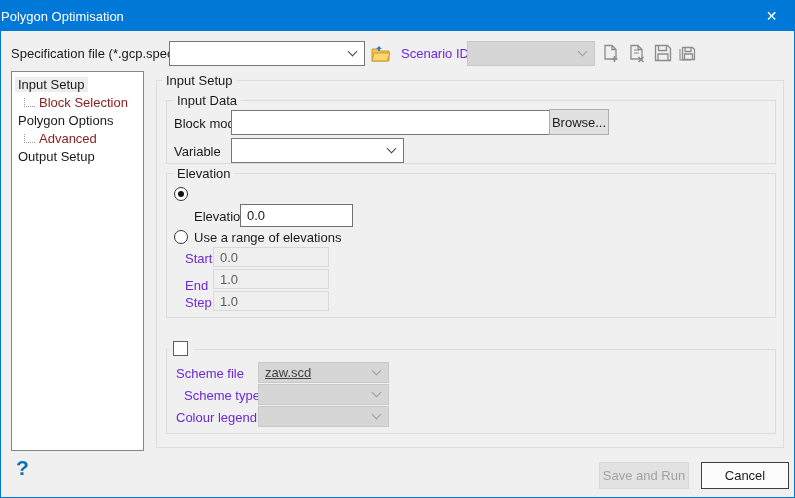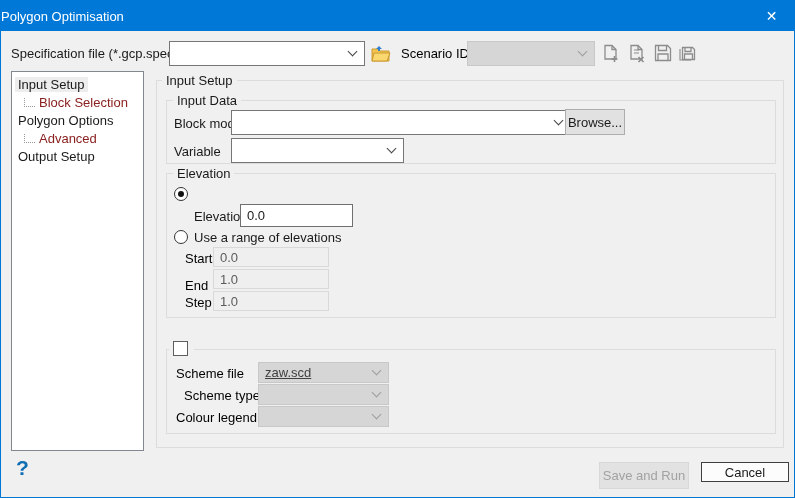--- a/index.html
+++ b/index.html
@@ -13,21 +13,21 @@
     position: absolute; left: 0; top: 0; width: 100%; height: 30px;
     background: #0078d7; color: #fff; display: flex; align-items: center;
   }
   .titlebar .title { font-size: 13px; }
   .close-btn {
     position: absolute; right: 0; top: 0; width: 45px; height: 30px;
     display: flex; align-items: center; justify-content: center;
     color: #fff; font-size: 14px; cursor: default;
   }
   .lbl { position: absolute; white-space: nowrap; }
-  .lbl.dis { color: #000000; }
+  .lbl.dis { color: #6d28d9; }
   .combo {
     position: absolute; background: #fff; border: 1px solid #767676;
     display: flex; align-items: center; padding: 0 22px 0 6px;
   }
   .combo .chev {
     position: absolute; right: 8px; top: 50%;
     width: 7px; height: 7px; margin-top: -6px;
     border-right: 1.4px solid #444; border-bottom: 1.4px solid #444;
     transform: rotate(45deg);
   }
@@ -149,21 +149,21 @@
   <div class="groupbox" style="left:155px; top:79px; width:628px; height:368px;"></div>
   <span class="grouplabel" style="left:161px; top:72px;">Input Setup</span>
 
   <div class="groupbox" style="left:165px; top:99px; width:610px; height:64px;"></div>
   <span class="grouplabel" style="left:172px; top:92px;">Input Data</span>
   <span class="lbl" style="left:173px; top:115px;">Block model</span>
   <div class="combo" style="left:230px; top:109px; width:340px; height:25px;">
     <span></span>
     <span class="chev"></span>
   </div>
-  <div class="btn" style="left:564px; top:108px; width:60px; height:26px;">Browse...</div>
+  <div class="btn" style="left:548px; top:108px; width:60px; height:26px;">Browse...</div>
   <span class="lbl" style="left:173px; top:143px;">Variable</span>
   <div class="combo" style="left:230px; top:137px; width:173px; height:25px;">
     <span></span>
     <span class="chev"></span>
   </div>
 
   <div class="groupbox" style="left:165px; top:172px; width:610px; height:145px;"></div>
   <span class="grouplabel" style="left:172px; top:165px;">Elevation</span>
   <span class="radio on" style="left:173px; top:186px;"></span>
   <span class="lbl" style="left:193px; top:208px;">Elevation</span>
@@ -200,15 +200,15 @@
     <span class="chev"></span>
   </div>
   <span class="lbl dis" style="left:175px; top:409px;">Colour legend</span>
   <div class="combo disabled" style="left:257px; top:405px; width:131px; height:21px;">
     <span></span>
     <span class="chev"></span>
   </div>
 
   <span class="help">?</span>
   <div class="btn disabled" style="left:598px; top:461px; width:90px; height:27px;">Save and Run</div>
-  <div class="btn cancel" style="left:700px; top:461px; width:88px; height:20px;">Cancel</div>
+  <div class="btn cancel" style="left:700px; top:461px; width:88px; height:27px;">Cancel</div>
 
 </div>
 
 </body></html>

